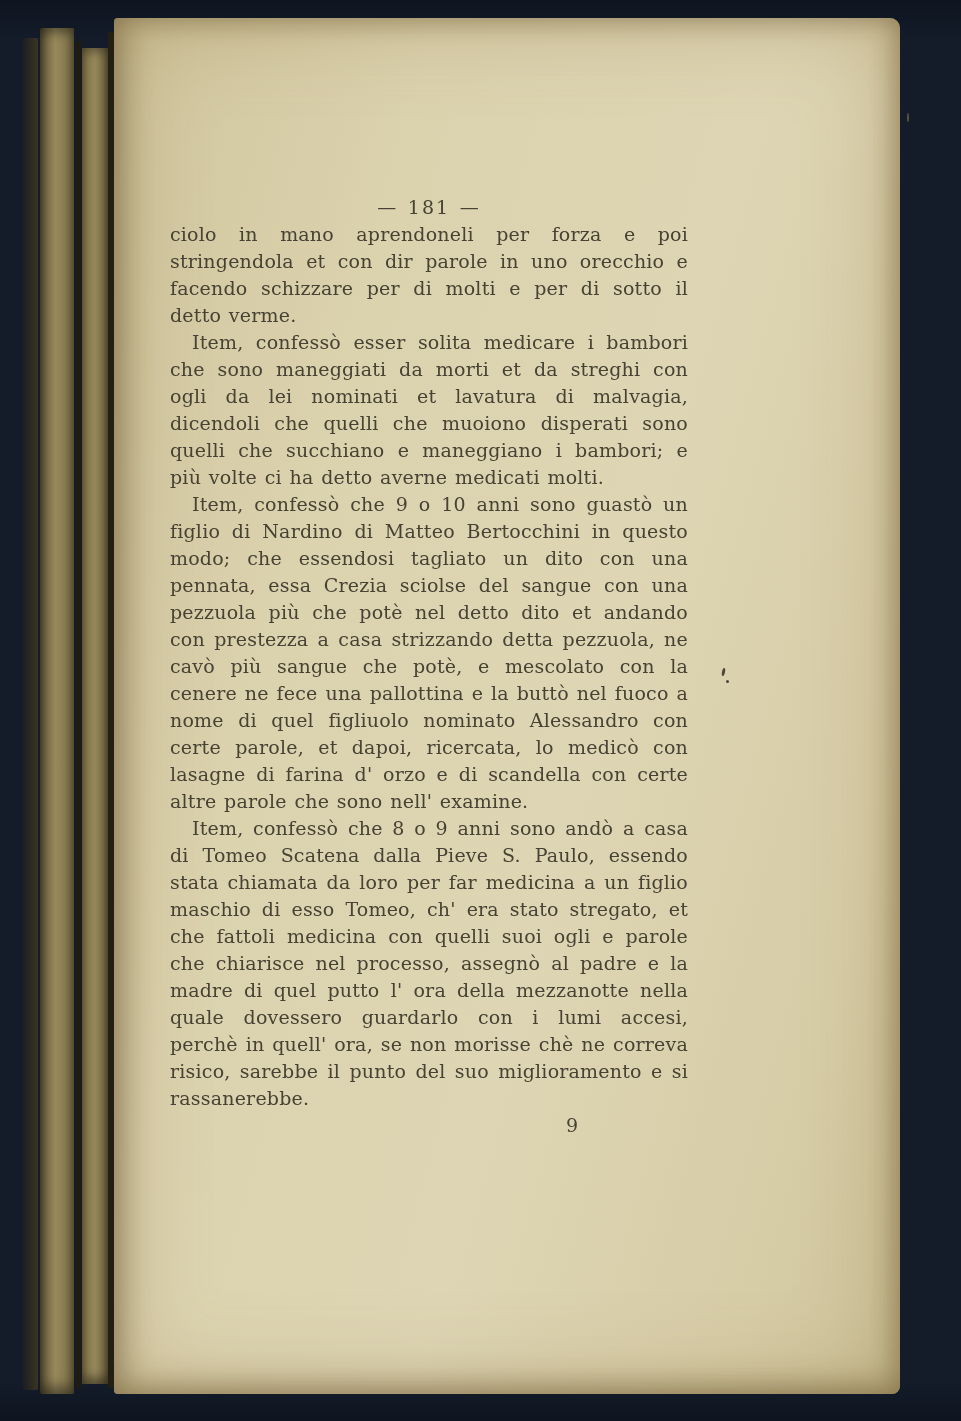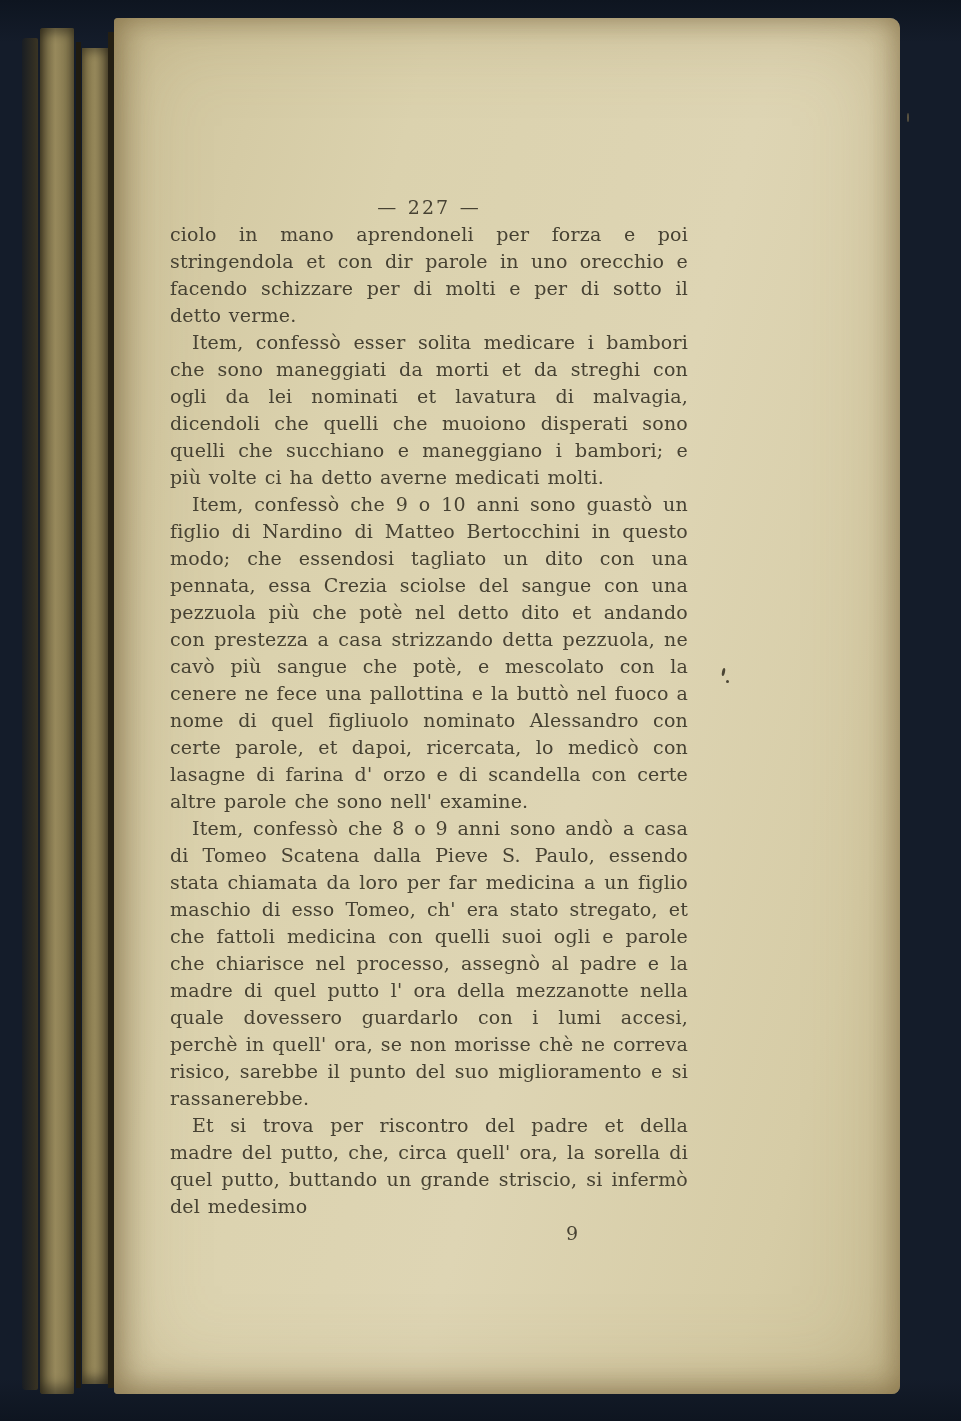--- a/index.html
+++ b/index.html
@@ -52,23 +52,22 @@
   <div class="edge edge-3"></div>
   <div class="edge edge-4"></div>
   <div class="edge edge-5"></div>
 
   <div class="page">
     <div class="speck speck-1"></div>
     <div class="speck speck-2"></div>
     <div class="speck speck-3"></div>
 
     <div class="content">
-      <div class="page-number">— 227 —</div>
+      <div class="page-number">— 181 —</div>
       <p class="para">ciolo in mano aprendoneli per forza e poi stringendola et con dir parole in uno orecchio e facendo schizzare per di molti e per di sotto il detto verme.</p>
       <p class="para indent">Item, confessò esser solita medicare i bambori che sono maneggiati da morti et da streghi con ogli da lei nominati et lavatura di malvagia, dicendoli che quelli che muoiono disperati sono quelli che succhiano e maneggiano i bambori; e più volte ci ha detto averne medicati molti.</p>
       <p class="para indent">Item, confessò che 9 o 10 anni sono guastò un figlio di Nardino di Matteo Bertocchini in questo modo; che essendosi tagliato un dito con una pennata, essa Crezia sciolse del sangue con una pezzuola più che potè nel detto dito et andando con prestezza a casa strizzando detta pezzuola, ne cavò più sangue che potè, e mescolato con la cenere ne fece una pallottina e la buttò nel fuoco a nome di quel figliuolo nominato Alessandro con certe parole, et dapoi, ricercata, lo medicò con lasagne di farina d' orzo e di scandella con certe altre parole che sono nell' examine.</p>
       <p class="para indent">Item, confessò che 8 o 9 anni sono andò a casa di Tomeo Scatena dalla Pieve S. Paulo, essendo stata chiamata da loro per far medicina a un figlio maschio di esso Tomeo, ch' era stato stregato, et che fattoli medicina con quelli suoi ogli e parole che chiarisce nel processo, assegnò al padre e la madre di quel putto l' ora della mezzanotte nella quale dovessero guardarlo con i lumi accesi, perchè in quell' ora, se non morisse chè ne correva risico, sarebbe il punto del suo miglioramento e si rassanerebbe.</p>
-      <p class="para indent">Et si trova per riscontro del padre et della madre del putto, che, circa quell' ora, la sorella di quel putto, buttando un grande striscio, si infermò del medesimo</p>
       <div class="signature">9</div>
     </div>
   </div>
 
 </div>
 
 </body></html>

